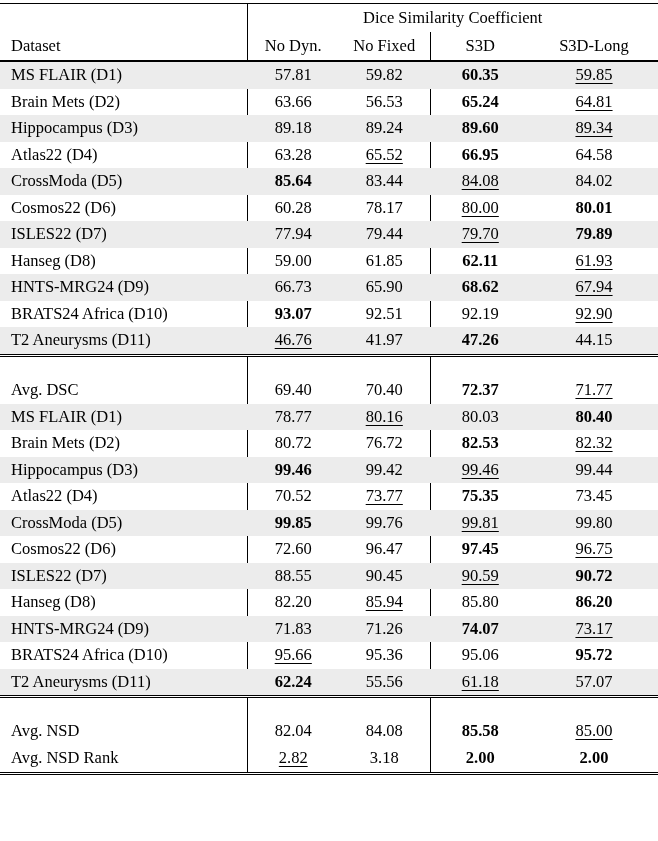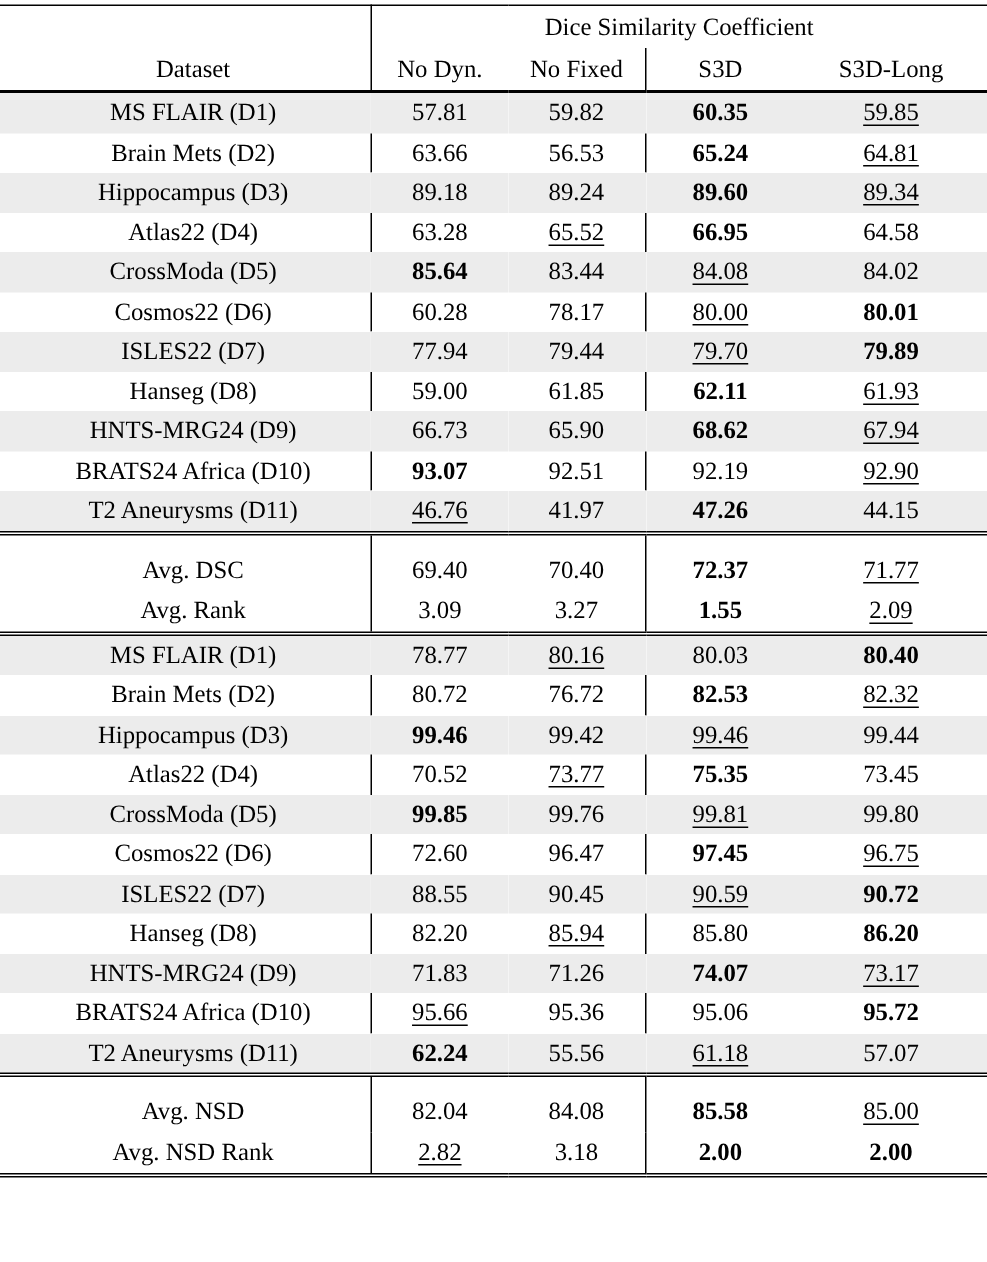--- a/index.html
+++ b/index.html
@@ -40,33 +40,33 @@
     vertical-align:middle;
     text-align:center;
     white-space:nowrap;
     overflow:hidden;
   }
   td.ds{
     text-align:left;
     padding-left:11px;
   }
   
-  td.r1, td.r2{ border-right:1.5px solid var(--ink);text-align:center; }
+  td.r1, td.r2{ border-right:1.5px solid var(--ink); }
   tr.striped td{ background:var(--stripe); }
   tr.striped td.r1, tr.striped td.r2{ border-right-color:var(--stripe); }
 
   
   tr.top-rule td{ border-top:1.5px solid var(--ink); }
   tr.header-bottom td{ border-bottom:2px solid var(--ink); }
   tr.dbl-below td{ border-bottom:3px double var(--ink); }
   tr.thin-below td{ border-bottom:1.5px solid var(--ink); }
 
   tr.section-title-row td{ height:28px; }
   tr.header-row td{ height:28px; }
-  tr.summary-first td{ height:28px; padding-top:10px; }
+  tr.summary-first td{ height:28px; padding-top:20px; }
   tr.summary-row td{ height:27px; }
 
   .b{ font-weight:700; }
   .u{ text-decoration:underline; text-underline-offset:3px; text-decoration-thickness:1px; }
 </style>
 </head>
 <body>
 
 <div class="page">
   <table class="results">
@@ -166,27 +166,20 @@
           <td class="val"><span class="b">47.26</span></td>
           <td class="val"><span>44.15</span></td>
         </tr>
         <tr class="summary-first summary-row">
           <td class="ds r1">Avg. DSC</td>
           <td class="val"><span>69.40</span></td>
           <td class="val r2"><span>70.40</span></td>
           <td class="val"><span class="b">72.37</span></td>
           <td class="val"><span class="u">71.77</span></td>
         </tr>
-        <tr class="summary-row dbl-below">
-          <td class="ds r1">Avg. Rank</td>
-          <td class="val"><span>3.09</span></td>
-          <td class="val r2"><span>3.27</span></td>
-          <td class="val"><span class="b">1.55</span></td>
-          <td class="val"><span class="u">2.09</span></td>
-        </tr>
         <tr class="striped ">
           <td class="ds r1">MS FLAIR (D1)</td>
           <td class="val"><span>78.77</span></td>
           <td class="val r2"><span class="u">80.16</span></td>
           <td class="val"><span>80.03</span></td>
           <td class="val"><span class="b">80.40</span></td>
         </tr>
         <tr>
           <td class="ds r1">Brain Mets (D2)</td>
           <td class="val"><span>80.72</span></td>

